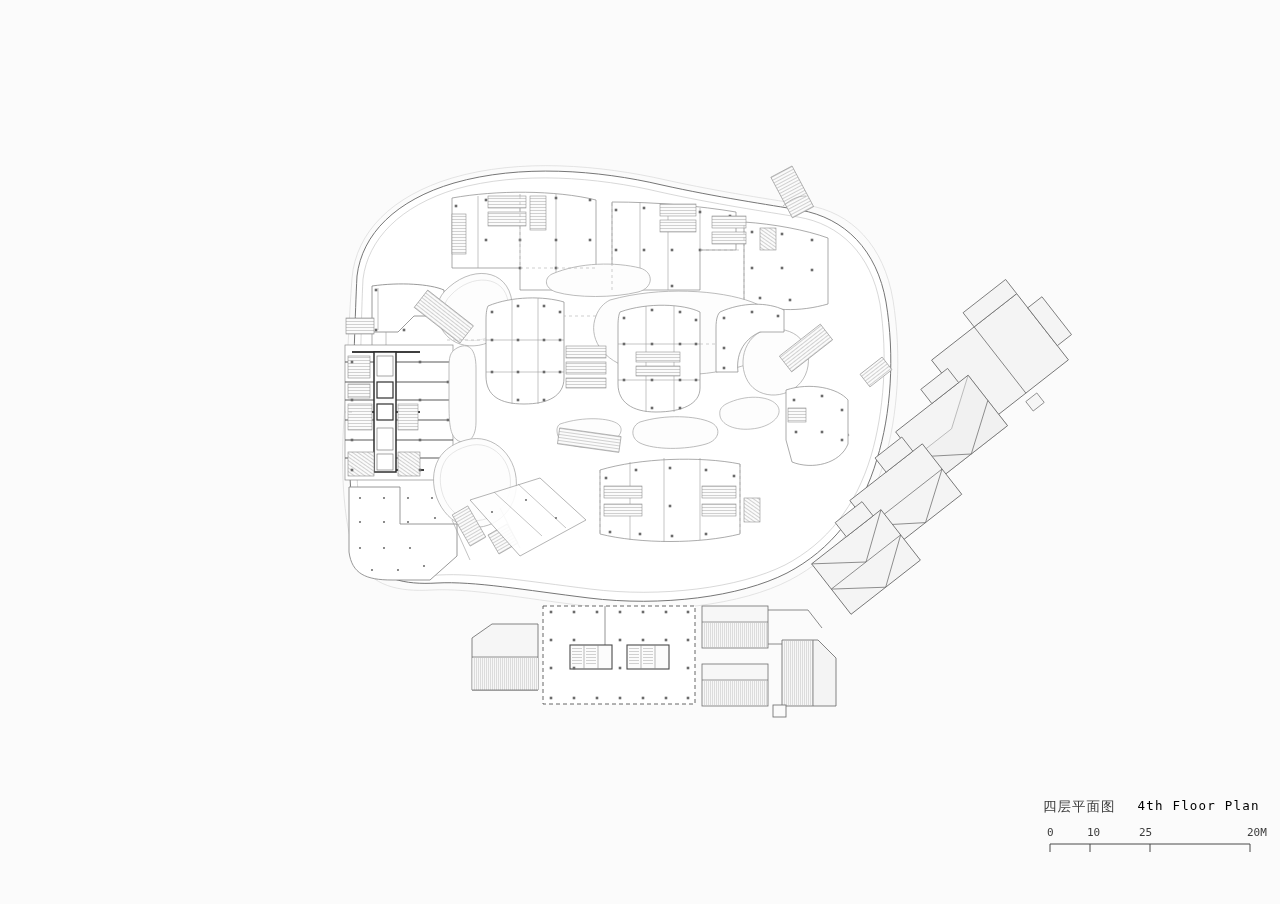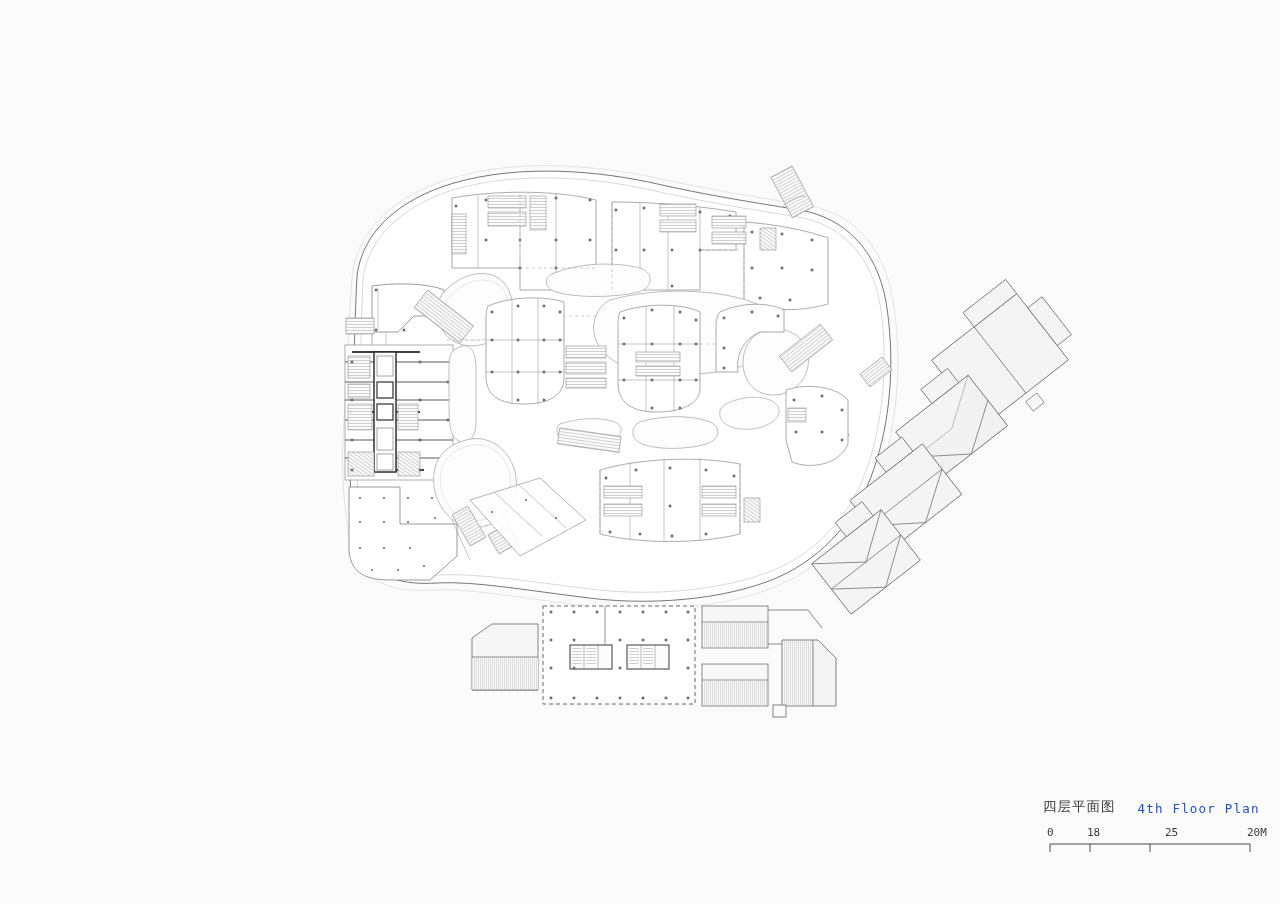--- a/index.html
+++ b/index.html
@@ -9,25 +9,25 @@
     background:#fbfbfb;
     font-family:"Liberation Sans","DejaVu Sans",sans-serif;
   }
   #sheet{position:absolute;inset:0;width:1280px;height:904px;}
   svg{display:block;}
   .titleblock{
     position:absolute;left:1043px;top:798px;width:220px;
     color:#3a3a3a;
   }
   .title-row{
-    display:flex;align-items:flex-end;white-space:nowrap;
+    display:flex;align-items:flex-start;white-space:nowrap;
     font-size:13.5px;letter-spacing:.5px;
   }
   .title-cn{font-family:"DejaVu Sans","Liberation Sans",sans-serif;font-size:13.5px;color:#3b3b3b;letter-spacing:1px;}
-  .title-en{font-family:"DejaVu Sans Mono","Liberation Mono",monospace;font-size:12.5px;color:#1d4ed8;margin-left:22px;letter-spacing:1.2px;}
+  .title-en{font-family:"DejaVu Sans Mono","Liberation Mono",monospace;font-size:12.5px;color:#000000;margin-left:22px;letter-spacing:1.2px;}
   .scalewrap{position:absolute;left:1045px;top:826px;width:210px;height:32px;}
   .scale-labels{position:relative;height:14px;}
   .scale-labels span{
     position:absolute;top:0;font-size:11px;color:#3b3b3b;
     font-family:"DejaVu Sans Mono","Liberation Mono",monospace;
   }
 </style>
 </head>
 <body>
 
@@ -550,22 +550,22 @@
 <div class="titleblock">
   <div class="title-row">
     <span class="title-cn">四层平面图</span>
     <span class="title-en">4th Floor Plan</span>
   </div>
 </div>
 
 <div class="scalewrap">
   <div class="scale-labels" id="scale-labels">
       <span style="left: 2px;">0</span>
-      <span style="left: 42px;">18</span>
-      <span style="left: 120px;">25</span>
+      <span style="left: 42px;">10</span>
+      <span style="left: 94px;">25</span>
       <span style="left: 202px;">20M</span>
     </div>
   <svg width="210" height="18">
     <line x1="5" y1="4" x2="205" y2="4" stroke="#4a4a4a" stroke-width="1"></line>
     <g id="scale-ticks" stroke="#4a4a4a" stroke-width="1">
         <line x1="5" y1="4" x2="5" y2="12"></line>
         <line x1="45" y1="4" x2="45" y2="12"></line>
         <line x1="105" y1="4" x2="105" y2="12"></line>
         <line x1="205" y1="4" x2="205" y2="12"></line>
       </g>

